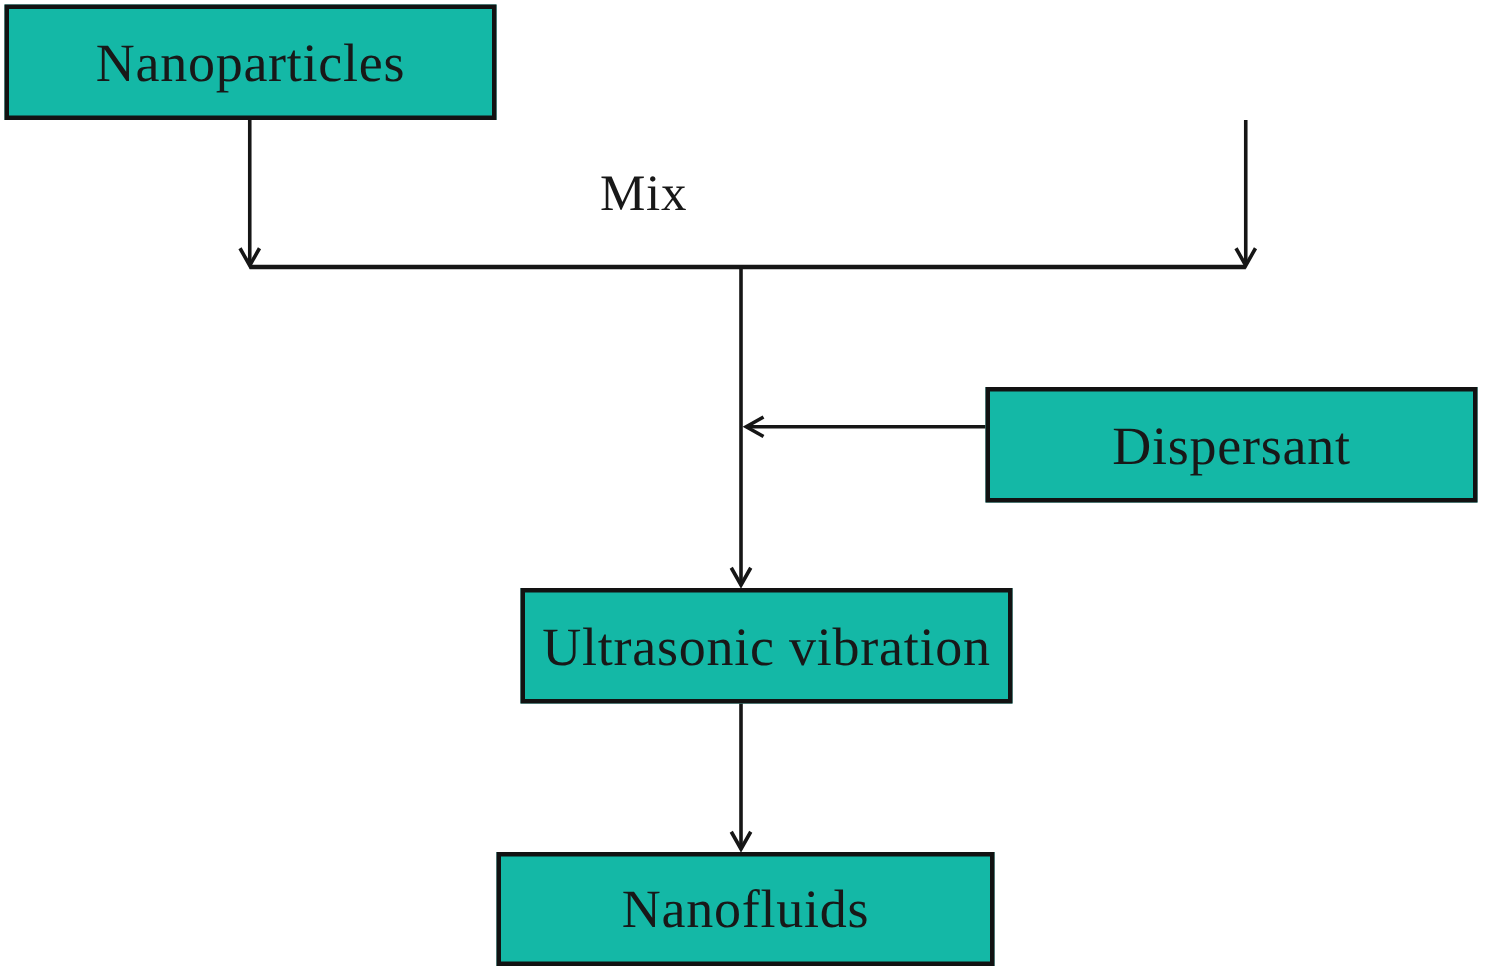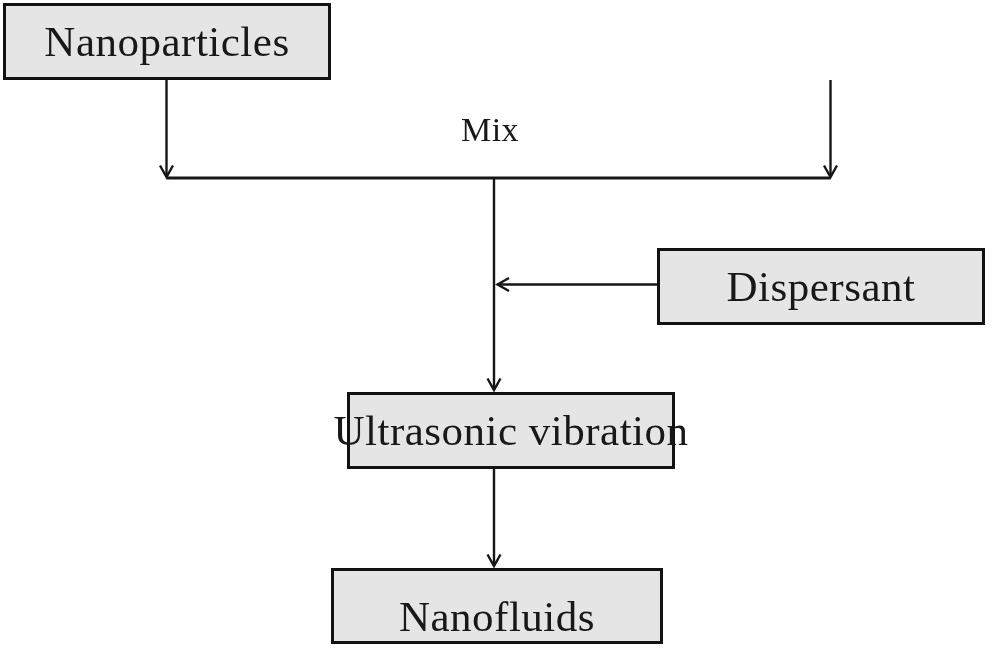--- a/index.html
+++ b/index.html
@@ -19,40 +19,40 @@
     position: absolute;
     left: 0;
     top: 0;
     width: 1000px;
     height: 650px;
   }
   .node {
     position: absolute;
     box-sizing: border-box;
     border: 3px solid #121212;
-    background: #e5e5e5;
+    background: #14b8a6;
     display: flex;
     align-items: center;
     justify-content: center;
-    font-size: 43px;
+    font-size: 36px;
     color: #181818;
     letter-spacing: 0.5px;
     white-space: nowrap;
   }
   .node-nanoparticles { left: 3px;   top: 3px;   width: 328px; height: 77px; }
   .node-liquid-medium { left: 665px; top: 3px;   width: 331px; height: 77px; }
-  .node-dispersant    { left: 657px; top: 248px; width: 328px; height: 77px; }
+  .node-dispersant    { left: 657px; top: 258px; width: 328px; height: 77px; }
   .node-ultrasonic    { left: 331px; top: 392px; width: 328px; height: 77px; margin-left: 16px; }
-  .node-nanofluids    { left: 331px; top: 568px; width: 332px; height: 76px; align-items: flex-end; }
+  .node-nanofluids    { left: 331px; top: 568px; width: 332px; height: 76px; }
   .mix-label {
     position: absolute;
     left: 400px;
     top: 111px;
     width: 180px;
-    text-align: center;
+    text-align: left;
     font-size: 34px;
     color: #181818;
     letter-spacing: 0.5px;
   }
   .edge {
     stroke: #161616;
     stroke-width: 2.4;
     fill: none;
   }
   .edge-thick {

